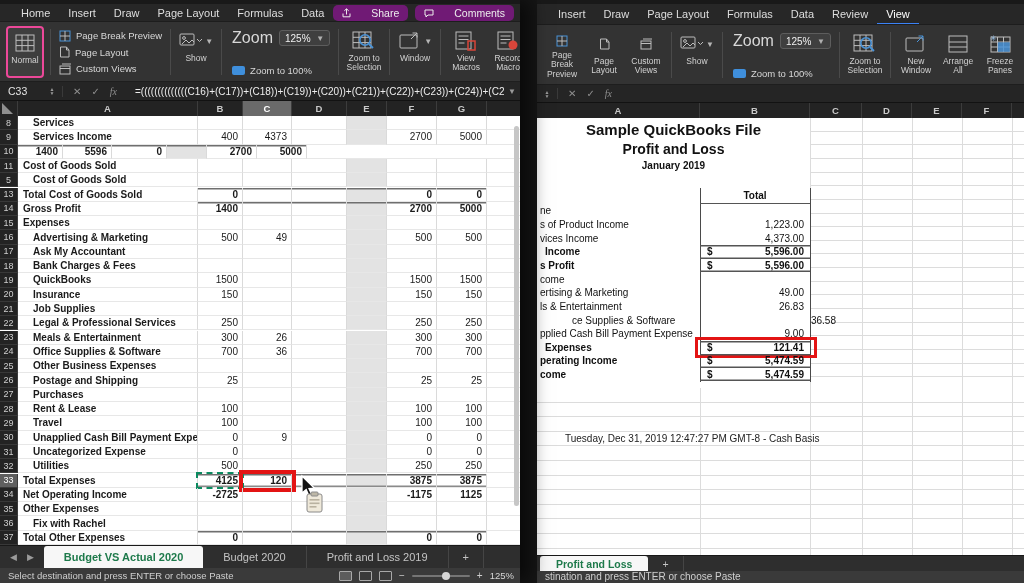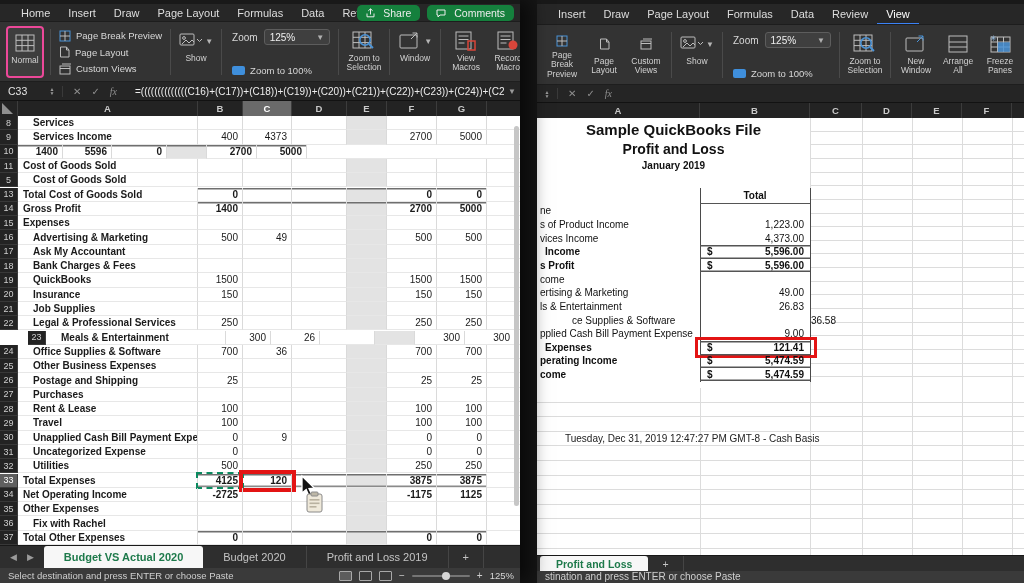--- a/index.html
+++ b/index.html
@@ -14,35 +14,35 @@
 
   .titlestrip { height:4px; background:#191919; }
 
   
   .menubar { position:relative; display:flex; align-items:center; background:#272727; border-bottom:1px solid #1d1d1d; padding-left:12px; }
   .win-left  .menubar { height:18px; }
   .win-right .menubar { height:21px; }
   .menu-tab { color:#dedede; font-size:11px; padding:0 9px; line-height:18px; white-space:nowrap; cursor:default; }
   .menu-tab.active { color:#ffffff; font-weight:normal; border-bottom:1px solid #3b82f6; }
   .menubar .right-btns { position:absolute; right:6px; top:1px; display:flex; gap:7px; }
-  .pill { display:flex; align-items:center; gap:8px; background:#15803d; border-radius:5px; height:16px; padding:0 9px; color:#ececec; font-size:10.5px; }
+  .pill { display:flex; align-items:center; gap:20px; background:#701a75; border-radius:5px; height:16px; padding:0 9px; color:#ececec; font-size:10.5px; }
   .pill svg { display:block; }
 
   
   .ribbon { height:60px; background:#333333; border-bottom:1px solid #1e1e1e; display:flex; align-items:stretch; padding:4px 4px 3px 6px; gap:4px; overflow:hidden; }
   .rdiv { width:1px; background:#4a4a4a; margin:3px 2px; flex:0 0 1px; }
   .rbig { display:flex; flex-direction:column; align-items:center; justify-content:flex-start; padding:2px 3px; min-width:38px; max-width:52px; }
   .rbig.selected { background:#3e3e3e; border:2px solid #ec4899; border-radius:4px; }
   .rbig .ric { height:26px; display:flex; align-items:center; justify-content:center; }
   .rlabel { font-size:8.5px; line-height:1.1; color:#d2d2d2; text-align:center; white-space:normal; }
   .rstack { display:flex; flex-direction:column; justify-content:space-between; padding:2px 2px; }
   .rstack-item { display:flex; align-items:center; gap:5px; color:#d8d8d8; font-size:9.5px; height:15px; white-space:nowrap; }
   .rzoom { display:flex; flex-direction:column; justify-content:space-between; padding:3px 2px 2px 4px; min-width:104px; }
   .zoomrow1 { display:flex; align-items:center; gap:6px; }
-  .zoomlbl { color:#d8d8d8; font-size:10px; }
+  .zoomlbl { color:#d8d8d8; font-size:16px; }
   .zoomdd { flex:1; display:flex; align-items:center; justify-content:space-between; background:#3f3f3f; border:1px solid #5d5d5d; border-radius:3px; height:16px; padding:0 5px; color:#f0f0f0; font-size:10px; }
   .zoomdd .caret { color:#b0b0b0; font-size:8px; }
   .zoomrow2 { display:flex; align-items:center; gap:5px; color:#d8d8d8; font-size:9.5px; }
   .blue-chip { width:13px; height:9px; background:#3f8fdc; border-radius:2px; }
   .chev { color:#b5b5b5; font-size:8px; margin-left:2px; }
 
   
   .fbar { display:flex; align-items:center; background:#252525; border-bottom:1px solid #121212; color:#d8d8d8; }
   .win-left .fbar { height:19px; } .win-right .fbar { height:18px; }
   .namebox { width:46px; text-align:left; padding-left:8px; font-size:10.5px; color:#e3e3e3; }
@@ -473,21 +473,21 @@
           <div class="c-n">22</div>
           <div class="cell c-a ind">Legal &amp; Professional Services</div>
           <div class="cell c-b num">250</div>
           <div class="cell c-c num"></div>
           <div class="cell c-d num"></div>
           <div class="cell c-e num"></div>
           <div class="cell c-f num">250</div>
           <div class="cell c-g num">250</div>
           <div class="cell c-h"></div>
         </div>
-        <div class="xrow" style="top: 214.5px; height: 14.3px; margin-left: 28px;">
+        <div class="xrow" style="top: 214.5px; height: 14.3px;">
           <div class="c-n">23</div>
           <div class="cell c-a ind">Meals &amp; Entertainment</div>
           <div class="cell c-b num">300</div>
           <div class="cell c-c num">26</div>
           <div class="cell c-d num"></div>
           <div class="cell c-e num"></div>
           <div class="cell c-f num">300</div>
           <div class="cell c-g num">300</div>
           <div class="cell c-h"></div>
         </div>

